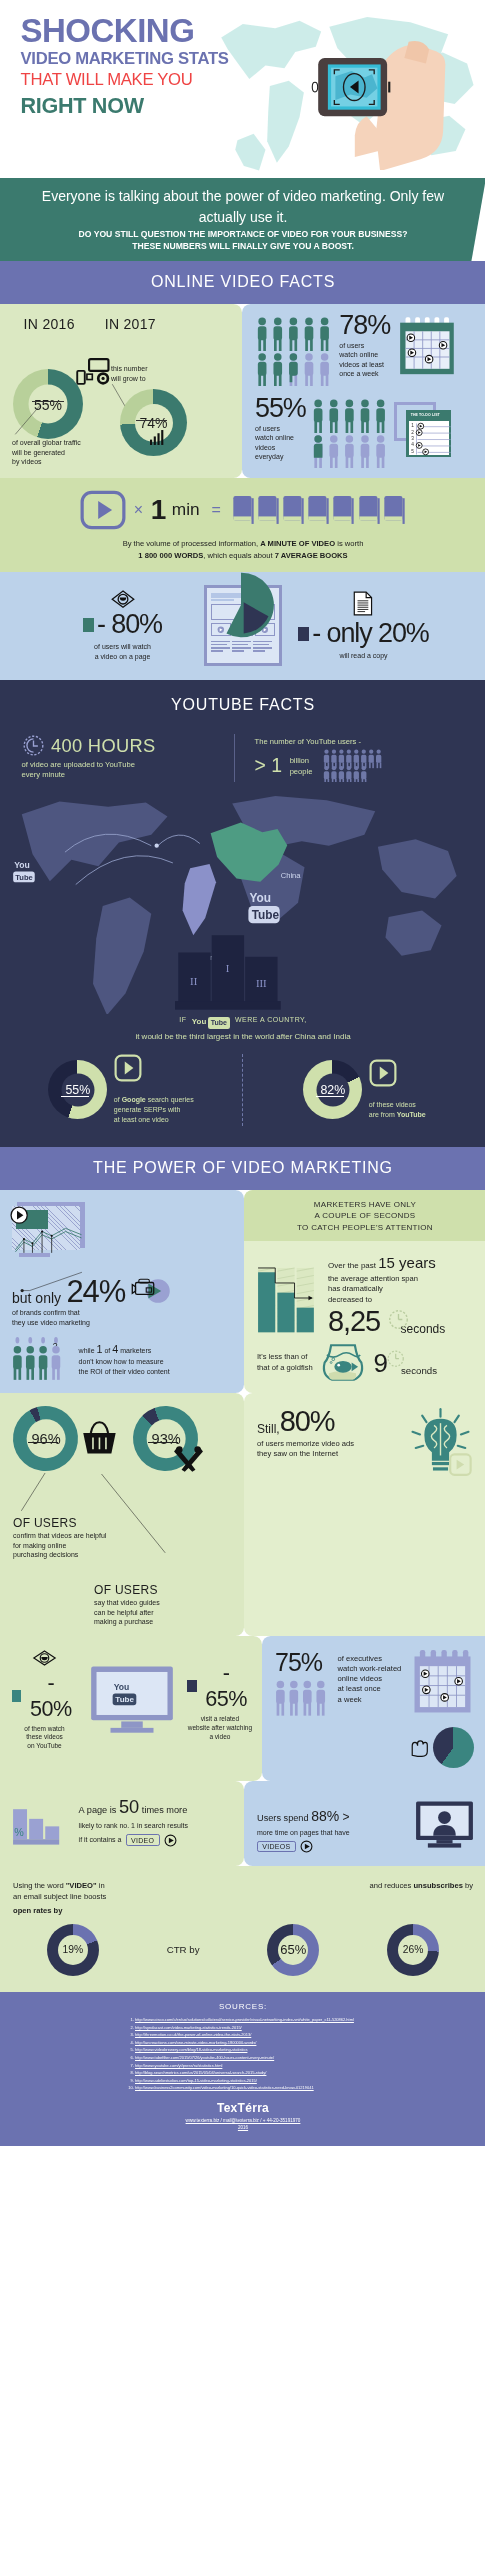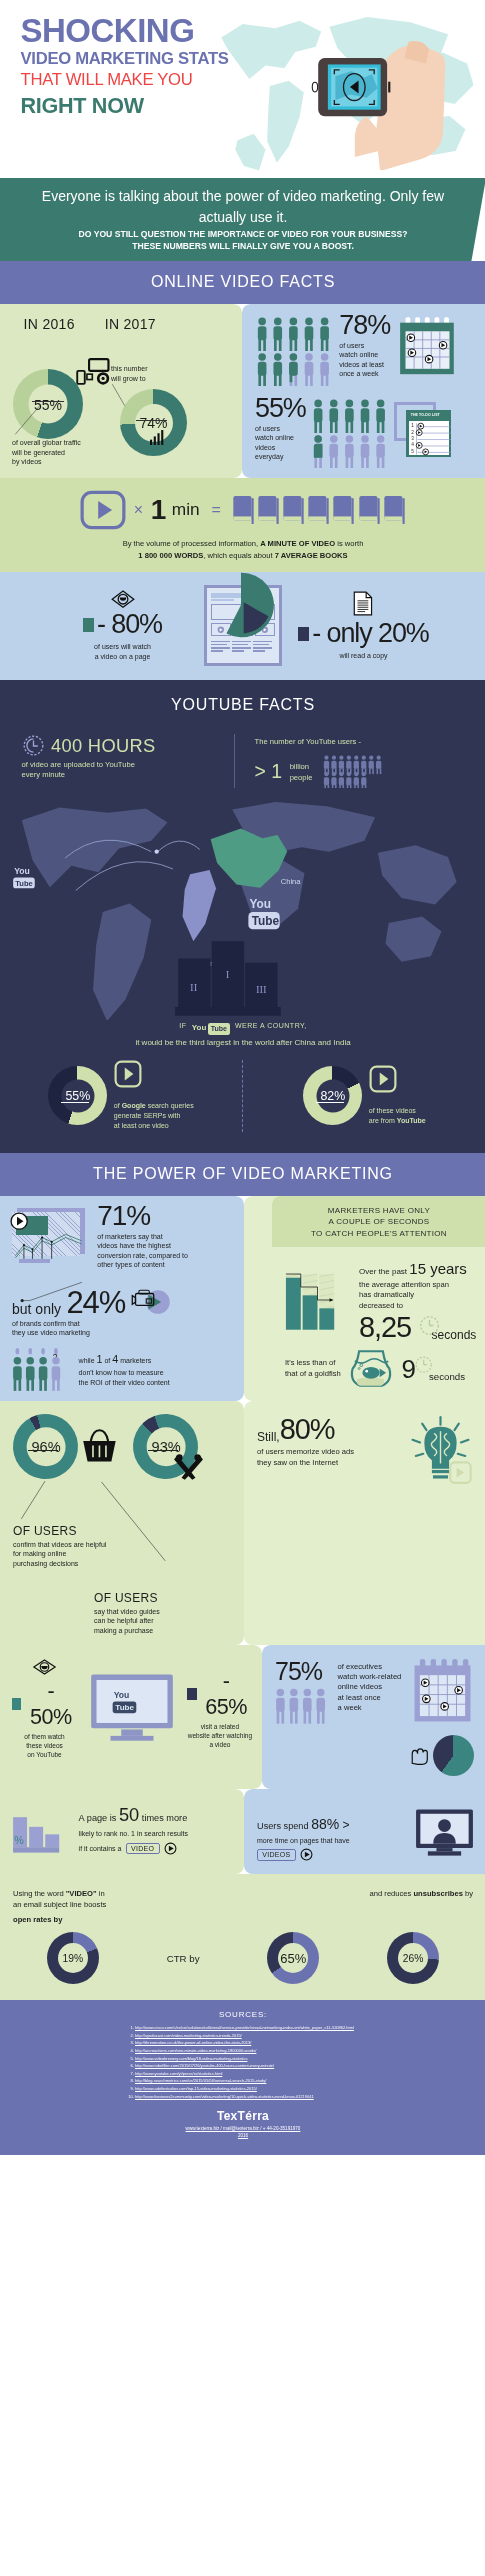--- a/index.html
+++ b/index.html
@@ -32,21 +32,21 @@
 
   
   .sect-title {
     background: #6b72b0; color: #fff; text-align: center;
     font-size: 16px; font-weight: 300; letter-spacing: 0.8px;
     padding: 12px 0 13px 0;
   }
 
   
   .two-col { display: flex; }
-  .panel { position: relative; padding-left: 28px; }
+  .panel { position: relative; }
   .pan-green { background: #dbe8c2; }
   .pan-lgreen { background: #e3eecd; }
   .pan-blue { background: #bcd2ea; }
 
   .round-tr { border-top-right-radius: 8.6px; }
   .round-tl { border-top-left-radius: 8.6px; }
   .round-br { border-bottom-right-radius: 8.6px; }
   .round-bl { border-bottom-left-radius: 8.6px; }
 
   
@@ -617,21 +617,21 @@
             <circle cx="21" cy="21" r="17" fill="none" stroke="#9aa1d2" stroke-width="2.5" stroke-dasharray="4 3"></circle>
             <path d="M21,9 a12,12 0 0 0 0,24" fill="none" stroke="#9aa1d2" stroke-width="2.5"></path>
             <path d="M21,12 v10 h8" fill="none" stroke="#9aa1d2" stroke-width="2.5"></path>
           </svg>
           <span class="yt-hours">400 HOURS</span>
         </div>
         <div class="yt-cap" style="white-space:pre-line;">of video are uploaded to YouTube
 every minute</div>
       </div>
       <div class="yt-right">
-        <div class="yt-cap" style="margin-bottom:8px;">The number of YouTube users -</div>
+        <div class="yt-cap" style="margin-bottom:2px;">The number of YouTube users -</div>
         <div style="display:flex; align-items:center; gap:7.6px;">
           <span style="font-size:19.4px;color:#cfe0ac;font-weight:300;">&gt; 1</span>
           <span class="yt-cap" style="white-space:pre-line;">billion
 people</span>
           <svg width="73" height="33" viewBox="0 0 136 62" style="margin-left:3.2px;">
             <g fill="#6f78a8">
               <g>
                   <circle cx="6" cy="5" r="4"></circle>
                   <rect x="1" y="11" width="10" height="15" rx="3"></rect>
                   <rect x="2" y="25" width="3" height="11"></rect>
@@ -840,27 +840,20 @@
               <path d="M18,30 v26 M34,38 v18 M52,16 v40 M70,24 v32"></path>
             </g>
             <g fill="#111">
                 <circle cx="18" cy="30" r="2"></circle>
                 <circle cx="34" cy="38" r="2"></circle>
                 <circle cx="52" cy="16" r="2"></circle>
                 <circle cx="70" cy="24" r="2"></circle>
               </g>
           </svg>
           <div style="position:absolute;left:6.5px;top:52px;width:31px;height:4.3px;background:#9aa1d2;"></div>
-        </div>
-        <div style="margin-top:-4.3px;">
-          <div class="bignum" style="font-size:28px;">71%</div>
-          <div class="cap" style="white-space:pre-line;margin-top:2.7px;font-size:7px;">of marketers say that
-videos have the highest
-conversion rate, compared to
-other types of content</div>
         </div>
       </div>
 
       <div style="position:relative; margin-top:3.2px;">
         <svg width="70" height="23" style="position:absolute;left:7.6px;top:-4.3px;" viewBox="0 0 130 42">
           <line x1="18" y1="36" x2="115" y2="2" stroke="#222" stroke-width="1"></line>
           <line x1="18" y1="36" x2="4" y2="36" stroke="#222" stroke-width="1"></line>
           <circle cx="4" cy="36" r="3" fill="#222"></circle>
         </svg>
         <div style="display:flex;align-items:flex-end;gap:5.4px;margin-top:16px;">
@@ -923,21 +916,21 @@
 the ROI of their video content</div>
         </div>
       </div>
     </div>
 
     <div class="panel pan-lgreen round-tl round-bl" style="width:242px; position:relative;">
       <div class="pm-head" style="white-space:pre-line; border-top-left-radius:8.6px;">MARKETERS HAVE ONLY
 A COUPLE OF SECONDS
 TO CATCH PEOPLE'S ATTENTION</div>
 
-      <div style="display:flex; align-items:center; gap:23px; padding: 10.8px 9.7px 0 13px;">
+      <div style="display:flex; align-items:flex-end; gap:12px; padding: 10.8px 9.7px 0 13px;">
         <svg width="59" height="76" viewBox="0 0 110 140">
           <g class="hatchbars">
             <rect x="2" y="14" width="32" height="120" fill="#dbe8c2"></rect>
             <rect x="38" y="14" width="32" height="120" fill="#dbe8c2"></rect>
             <rect x="74" y="14" width="32" height="120" fill="#dbe8c2"></rect>
           </g>
           <g stroke="#b9ccA0" stroke-width="1">
             <path d="M2,20 l32,-6 M2,34 l32,-6 M2,48 l32,-6 M2,62 l32,-6 M2,76 l32,-6 M2,90 l32,-6 M2,104 l32,-6 M2,118 l32,-6 M2,132 l32,-6"></path>
             <path d="M38,20 l32,-6 M38,34 l32,-6 M38,48 l32,-6 M38,62 l32,-6 M38,76 l32,-6 M38,90 l32,-6 M38,104 l32,-6 M38,118 l32,-6 M38,132 l32,-6"></path>
             <path d="M74,20 l32,-6 M74,34 l32,-6 M74,48 l32,-6 M74,62 l32,-6 M74,76 l32,-6 M74,90 l32,-6 M74,104 l32,-6 M74,118 l32,-6 M74,132 l32,-6"></path>

